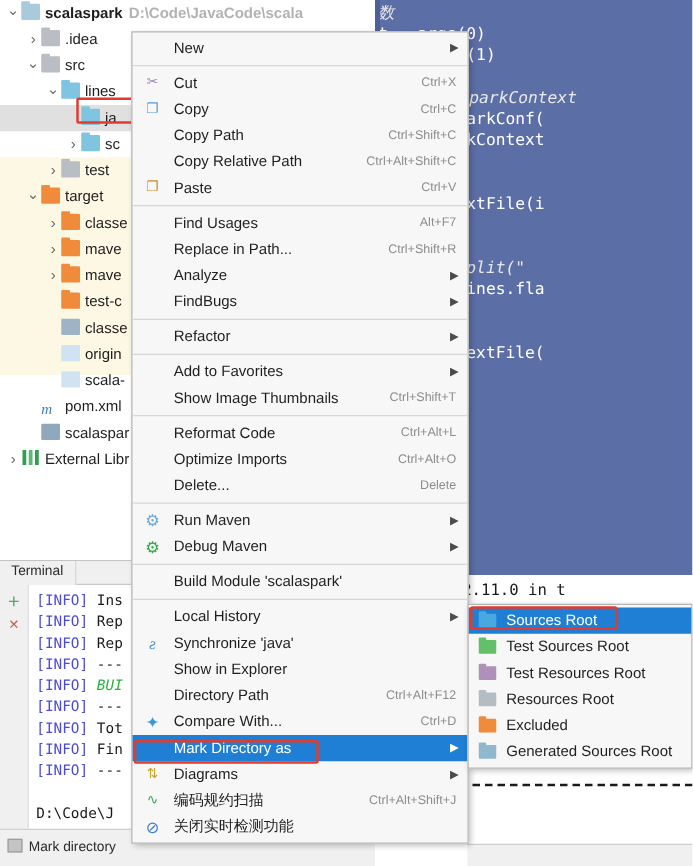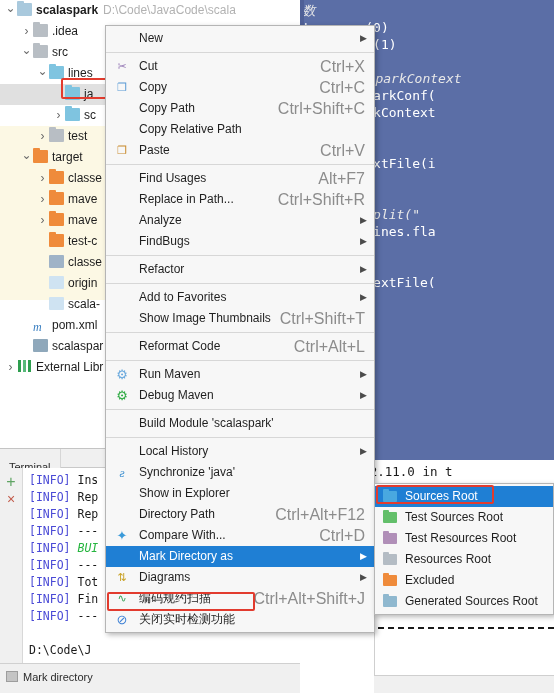--- a/index.html
+++ b/index.html
@@ -84,34 +84,34 @@
   .ico.folder-cyan { background: #7fc4e0; }
   .ico.folder-cyan:before { content:""; position:absolute; left:0; top:-2px; width:7px; height:3px; background:#7fc4e0; border-radius:1px 1px 0 0;}
   .ico.file-jar { background: #9fb3c7; }
   .ico.file-txt { background: #cfe3f2; }
   .ico.mod { background: #8fa8bb; }
   .ico.mvn { color:#3a7fc1; background:transparent; font-style:italic; font-size:12px; font-family:"Liberation Serif", serif; line-height:13px; }
   .ico.lib { background: transparent; }
   .ico.lib:before{ content:""; position:absolute; left:1px; top:0; width:3px; height:12px; background:#2e9e4f;}
   .ico.lib:after{ content:""; position:absolute; left:6px; top:0; width:3px; height:12px; background:#59b97a; box-shadow: 5px 0 0 #2e9e4f;}
   .proj-name { font-weight: bold; }
-  .proj-path { color: #b2b2b2; font-weight: normal; margin-left: 5px; }
+  .proj-path { color: #b2b2b2; font-weight: bold; margin-left: 5px; }
   .redbox {
     position: absolute; border: 2px solid #e23b2e; border-radius: 2px;
     pointer-events: none;
   }
 
   
   .terminal-pane {
     position: absolute; left: 0; top: 448px; width: 300px; height: 245px;
     background: #f0f0f0; border-top: 1px solid #c4c4c4;
   }
   .terminal-tabbar { height: 19px; border-bottom: 1px solid #c9c9c9; background: #f0f0f0; }
   .terminal-tab {
-    display:inline-block; padding: 10px 9px 0 9px; font-size: 11px; color: #2b2b2b;
+    display:inline-block; padding: 0 9px 0 9px; font-size: 11px; color: #2b2b2b;
     height: 19px; line-height: 17px; background: #f0f0f0; border-right: 1px solid #d6d6d6;
   }
   .term-side {
     position: absolute; left: 0; top: 19px; width: 22px; bottom: 30px;
     background: #f0f0f0; text-align: center; padding-top: 6px;
   }
   .term-side .plus { color: #5fa463; font-size: 16px; line-height: 16px; display:block; }
   .term-side .cross { color: #c25b4b; font-size: 14px; line-height: 18px; display:block; }
   .term-body {
     position: absolute; left: 22px; top: 19px; right: 0; bottom: 30px;
@@ -140,21 +140,21 @@
     box-shadow: 2px 2px 5px rgba(0,0,0,0.28);
     padding: 2px 0;
   }
   .mi {
     position: relative; height: 21px; line-height: 21px;
     padding-left: 33px; padding-right: 16px;
     font-size: 12px; color: #1f1f1f; white-space: nowrap;
   }
   .mi.hl { background: #1f7fd4; color: #ffffff; }
   .mi .short {
-    position: absolute; right: 9px; top: 0; color: #8c8c8c; font-size: 16px;
+    position: absolute; right: 9px; top: 0; color: #8c8c8c; font-size: 10px;
   }
   .mi .sub-arrow {
     position: absolute; right: 7px; top: 0; color: #4b4b4b; font-size: 9px;
   }
   .mi.hl .sub-arrow { color: #ffffff; }
   .sep { height: 1px; background: #d7d7d7; margin: 3px 0; }
   .mico {
     position: absolute; left: 9px; top: 4px; width: 14px; height: 13px;
     font-size: 11px; line-height: 13px; text-align: center;
   }
@@ -290,34 +290,36 @@
   <div class="white-panel"></div>
   <div class="dashed-rule"></div>
   <div class="gray-foot"></div>
 
   <div class="ctx-menu" id="ctx-menu">
       <div class="mi"><span>New</span><span class="sub-arrow">▶</span></div>
       <div class="sep"></div>
       <div class="mi"><span class="mico cut">✂</span><span>Cut</span><span class="short">Ctrl+X</span></div>
       <div class="mi"><span class="mico copy">❐</span><span>Copy</span><span class="short">Ctrl+C</span></div>
       <div class="mi"><span>Copy Path</span><span class="short">Ctrl+Shift+C</span></div>
-      <div class="mi"><span>Copy Relative Path</span></div>
+      <div class="mi"><span>Copy Relative Path</span><span class="short">Ctrl+Alt+Shift+C</span></div>
       <div class="mi"><span class="mico paste">❐</span><span>Paste</span><span class="short">Ctrl+V</span></div>
       <div class="sep"></div>
       <div class="mi"><span>Find Usages</span><span class="short">Alt+F7</span></div>
       <div class="mi"><span>Replace in Path...</span><span class="short">Ctrl+Shift+R</span></div>
       <div class="mi"><span>Analyze</span><span class="sub-arrow">▶</span></div>
       <div class="mi"><span>FindBugs</span><span class="sub-arrow">▶</span></div>
       <div class="sep"></div>
       <div class="mi"><span>Refactor</span><span class="sub-arrow">▶</span></div>
       <div class="sep"></div>
       <div class="mi"><span>Add to Favorites</span><span class="sub-arrow">▶</span></div>
       <div class="mi"><span>Show Image Thumbnails</span><span class="short">Ctrl+Shift+T</span></div>
       <div class="sep"></div>
       <div class="mi"><span>Reformat Code</span><span class="short">Ctrl+Alt+L</span></div>
+      <div class="mi"><span>Optimize Imports</span><span class="short">Ctrl+Alt+O</span></div>
+      <div class="mi"><span>Delete...</span><span class="short">Delete</span></div>
       <div class="sep"></div>
       <div class="mi"><span class="mico gear-b">⚙</span><span>Run Maven</span><span class="sub-arrow">▶</span></div>
       <div class="mi"><span class="mico gear-g">⚙</span><span>Debug Maven</span><span class="sub-arrow">▶</span></div>
       <div class="sep"></div>
       <div class="mi"><span>Build Module 'scalaspark'</span></div>
       <div class="sep"></div>
       <div class="mi"><span>Local History</span><span class="sub-arrow">▶</span></div>
       <div class="mi"><span class="mico sync">ƨ</span><span>Synchronize 'java'</span></div>
       <div class="mi"><span>Show in Explorer</span></div>
       <div class="mi"><span>Directory Path</span><span class="short">Ctrl+Alt+F12</span></div>

